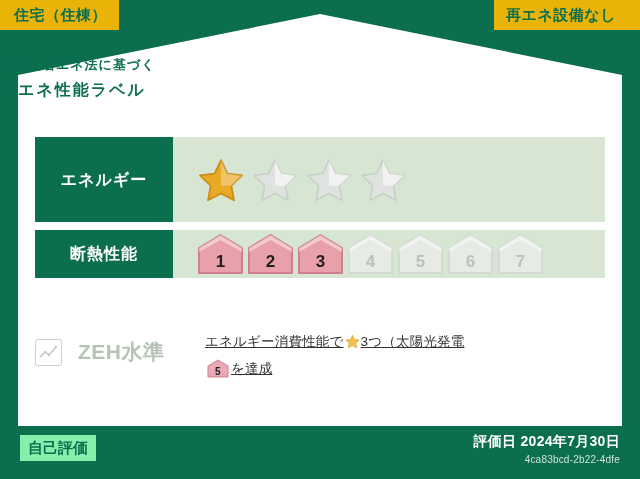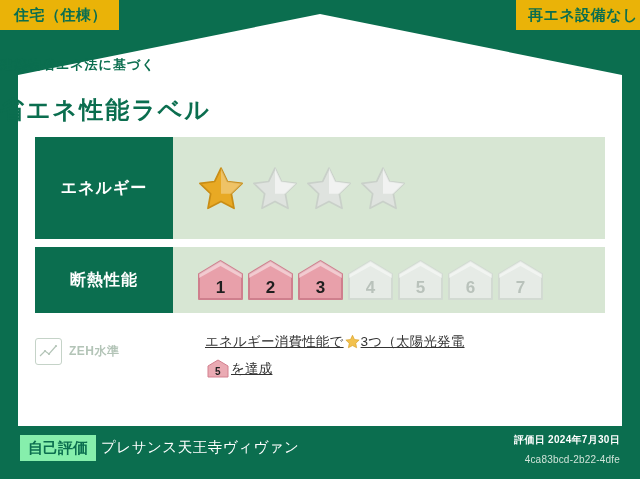--- a/index.html
+++ b/index.html
@@ -11,37 +11,37 @@
   }
   #root{position:absolute;inset:0;background:#0b6e4f;}
 
   
   .corner-tag{
     position:absolute;top:0;background:#eab308;color:#0b6e4f;
     font-weight:bold;font-size:15px;letter-spacing:.5px;
     padding:7px 12px 8px 12px;line-height:1;
   }
   .corner-left{left:0;padding-left:14px;}
-  .corner-right{right:0;padding-right:2px;}
+  .corner-right{right:0;padding-right:24px;}
 
   
   .card{
     position:absolute;left:18px;top:14px;width:604px;height:412px;
     background:#ffffff;
     clip-path:polygon(0% 14.8%, 50% 0%, 100% 14.8%, 100% 100%, 0% 100%);
   }
 
   .title-wrap{position:absolute;left:0;right:0;top:56px;text-align:left;}
   .title-small{color:#0b6e4f;font-size:13px;font-weight:bold;letter-spacing:1px;}
-  .title-big{color:#0b6e4f;font-size:24px;font-weight:bold;letter-spacing:2px;margin-top:20px;}
+  .title-big{color:#0b6e4f;font-size:16px;font-weight:bold;letter-spacing:2px;margin-top:6px;}
 
   
   .rows{position:absolute;left:35px;top:137px;width:570px;}
-  .row{display:flex;align-items:stretch;height:102px;margin-bottom:8px;}
-  .row.insul{height:66px;}
+  .row{display:flex;align-items:stretch;height:85px;margin-bottom:8px;}
+  .row.insul{height:48px;}
   .row-label{
     width:138px;flex:0 0 138px;background:#0b6e4f;color:#ffffff;
     display:flex;flex-direction:column;align-items:center;justify-content:center;
     font-weight:bold;font-size:16px;line-height:1.45;letter-spacing:1px;
   }
   .row-body{
     flex:1;background:#d7e6d3;display:flex;align-items:center;
     padding-left:24px;box-sizing:border-box;
   }
 
@@ -57,35 +57,35 @@
     position:absolute;left:0;right:0;bottom:5px;text-align:center;
     font-size:17px;font-weight:bold;line-height:1;
   }
   .house.on .num{color:#1f1f1f;}
   .house.off .num{color:#b9c2bb;}
 
   
   .note{position:absolute;left:35px;top:330px;width:570px;display:flex;align-items:flex-start;}
   .zeh{display:flex;align-items:center;gap:7px;width:170px;flex:0 0 170px;padding-top:8px;}
   .zeh-icon{width:25px;height:25px;border:1px solid #c5d3c8;border-radius:3px;position:relative;background:#fff;}
-  .zeh-text{color:#b3c4b7;font-size:12px;font-weight:bold;letter-spacing:.5px;}
+  .zeh-text{color:#b3c4b7;font-size:21px;font-weight:bold;letter-spacing:.5px;margin-left:9px;}
   .note-text{color:#333333;font-size:13.5px;line-height:1.75;letter-spacing:.2px;text-decoration:underline;}
   .inline-star{display:inline-block;vertical-align:-3px;margin:0 1px;}
   .inline-house{display:inline-block;vertical-align:-5px;width:22px;height:19px;position:relative;margin:0 2px;}
   .inline-house svg{position:absolute;inset:0;width:100%;height:100%;}
   .inline-house .num{position:absolute;left:0;right:0;bottom:1px;text-align:center;font-size:10px;font-weight:bold;color:#222;line-height:1;}
 
   
   .footer{position:absolute;left:0;right:0;bottom:0;height:53px;}
   .self-badge{
     position:absolute;left:20px;top:9px;background:#86efac;color:#0b6e4f;
     font-weight:bold;font-size:15px;padding:4px 8px;line-height:1.2;
   }
   .bldg-name{position:absolute;left:101px;top:12px;color:#ffffff;font-size:14.5px;letter-spacing:.5px;}
-  .eval-date{position:absolute;right:20px;top:7px;color:#ffffff;font-size:10px;font-weight:bold;letter-spacing:.3px;}
+  .eval-date{position:absolute;right:20px;top:7px;color:#ffffff;font-size:14px;font-weight:bold;letter-spacing:.3px;}
   .eval-id{position:absolute;right:20px;top:28px;color:#cfe3d8;font-size:10px;letter-spacing:.2px;margin-left:12px;}
 </style>
 </head>
 <body>
 
 <div id="root">
 
   <div class="corner-tag corner-left">住宅（住棟）</div>
   <div class="corner-tag corner-right">再エネ設備なし</div>
 
@@ -202,18 +202,17 @@
             <polygon points="12,2 15.2,8.8 22.6,9.7 17.2,14.8 18.6,22 12,18.5 5.4,22 6.8,14.8 1.4,9.7 8.8,8.8" fill="#f2c14e" stroke="#d79d20" stroke-width="1"></polygon>
           </svg></span><span>3つ（太陽光発電</span><br>
       <span class="inline-house"><svg viewBox="0 0 22 19" preserveAspectRatio="none" aria-hidden="true">
             <polygon points="1,7 11,1 21,7 21,18 1,18" fill="#eaaab3" stroke="#d3808f" stroke-width="1"></polygon>
           </svg><span class="num">5</span></span><span>を達成</span>
     </div>
   </div>
 
   <div class="footer">
     <div class="self-badge">自己評価</div>
-    <div class="bldg-name">プレサンス天王寺ヴィヴァン</div>
     <div class="eval-date">評価日 2024年7月30日</div>
     <div class="eval-id">4ca83bcd-2b22-4dfe</div>
   </div>
 
 </div>
 
 </body></html>

